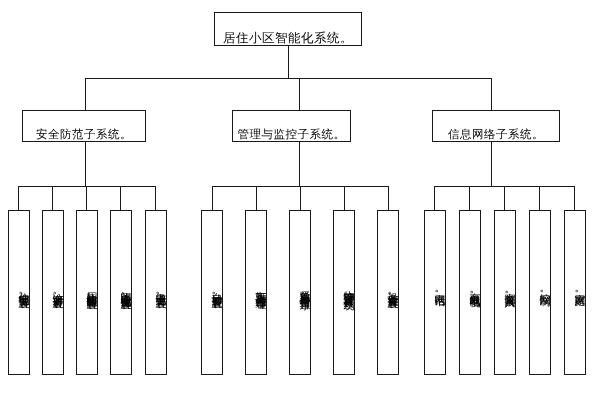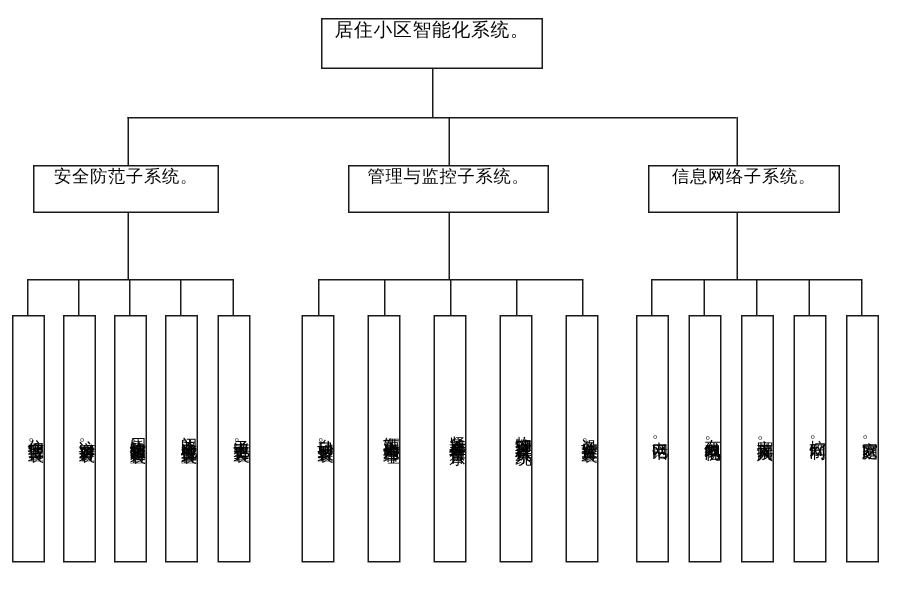--- a/index.html
+++ b/index.html
@@ -19,21 +19,21 @@
     height: 400px;
     background: #ffffff;
   }
   .node {
     position: absolute;
     box-sizing: border-box;
     border: 1px solid #1a1a1a;
     background: #ffffff;
     color: #000000;
     display: flex;
-    align-items: flex-start;
+    align-items: flex-end;
     justify-content: center;
     text-align: center;
     line-height: 1.12;
     z-index: 3;
   }
   .node.root {
     font-size: 12.5px;
     letter-spacing: 0.5px;
   }
   .node.level2 {
@@ -95,21 +95,21 @@
   <div class="node leaf" style="left:76px; top:210px; width:22px; height:165px;">
     <span>周边防越报警装置。</span>
   </div>
   <div class="node leaf" style="left:110px; top:210px; width:22px; height:165px;">
     <span>闭路电视监控装置。</span>
   </div>
   <div class="node leaf" style="left:145px; top:210px; width:22px; height:165px;">
     <span>电子巡更装置。</span>
   </div>
 
-  <div class="node level2" style="left:232px; top:110px; width:134px; height:32px;">
+  <div class="node level2" style="left:232px; top:110px; width:119px; height:32px;">
     <span>管理与监控子系统。</span>
   </div>
   <div class="line v" style="left:299px; top:142px; height:44px;"></div>
   <div class="line h" style="left:212px; top:186px; width:176px;"></div>
   <div class="line v" style="left:212px; top:186px; height:24px;"></div>
   <div class="line v" style="left:256px; top:186px; height:24px;"></div>
   <div class="line v" style="left:300px; top:186px; height:24px;"></div>
   <div class="line v" style="left:344px; top:186px; height:24px;"></div>
   <div class="line v" style="left:388px; top:186px; height:24px;"></div>
 

